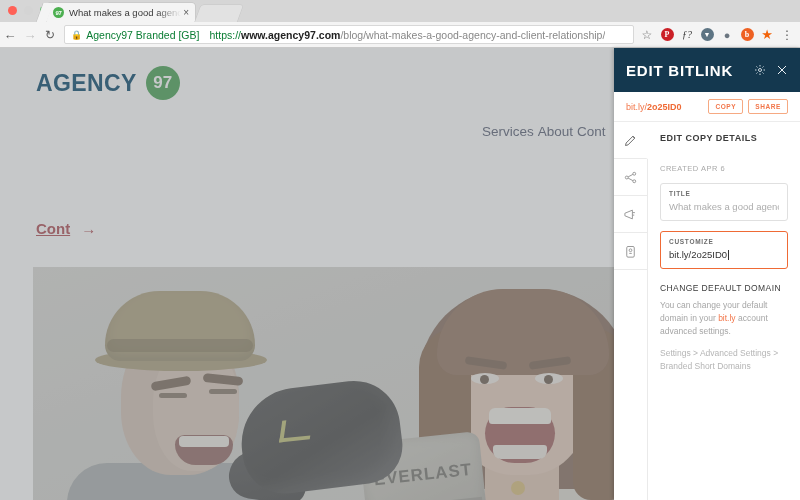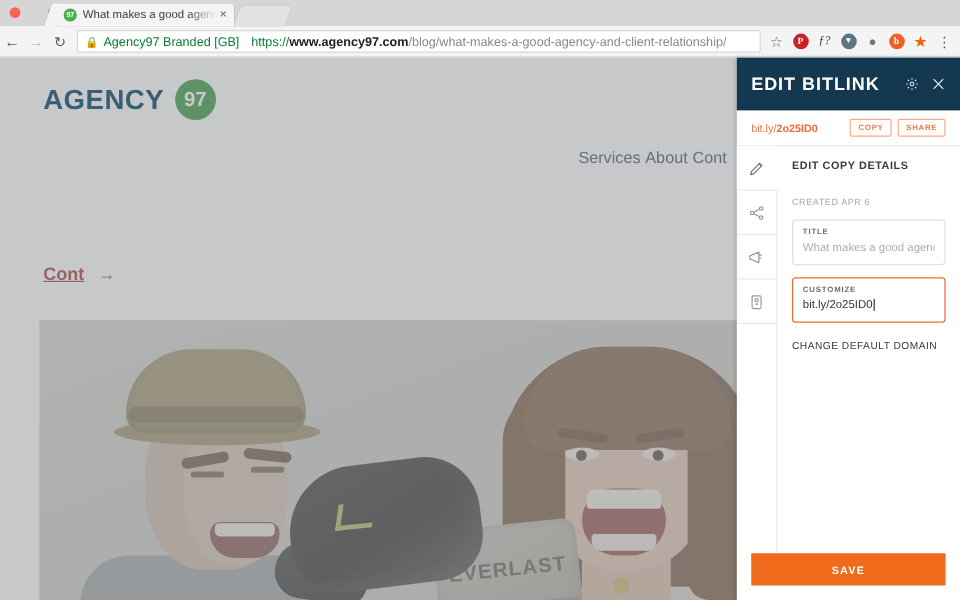--- a/index.html
+++ b/index.html
@@ -411,22 +411,21 @@
           <div class="field-value">What makes a good agency an</div>
         </div>
 
         <div class="field focused">
           <div class="field-label">CUSTOMIZE</div>
           <div class="field-value"><span>bit.ly/2o25ID0</span><span class="caret"></span></div>
         </div>
 
         <div class="domain-block">
           <div class="domain-title">CHANGE DEFAULT DOMAIN</div>
-        </div>
-      </div>
-    </div>
-
-    <div class="panel-foot">
-      <button class="save-btn">SAVE</button>
-    </div>
+          <div class="domain-p"><span>You can change your default domain in your </span><a href="#">bit.ly</a><span> account advanced settings.</span></div>
+          <div class="domain-path">Settings &gt; Advanced Settings &gt; Branded Short Domains</div>
+        </div>
+      </div>
+    </div>
+
   </div>
 
 </div>
 
 </body></html>

